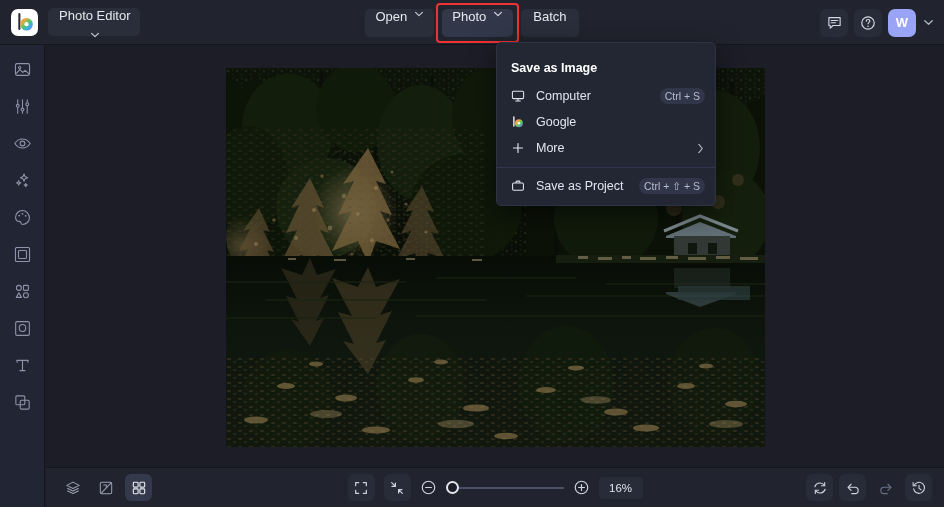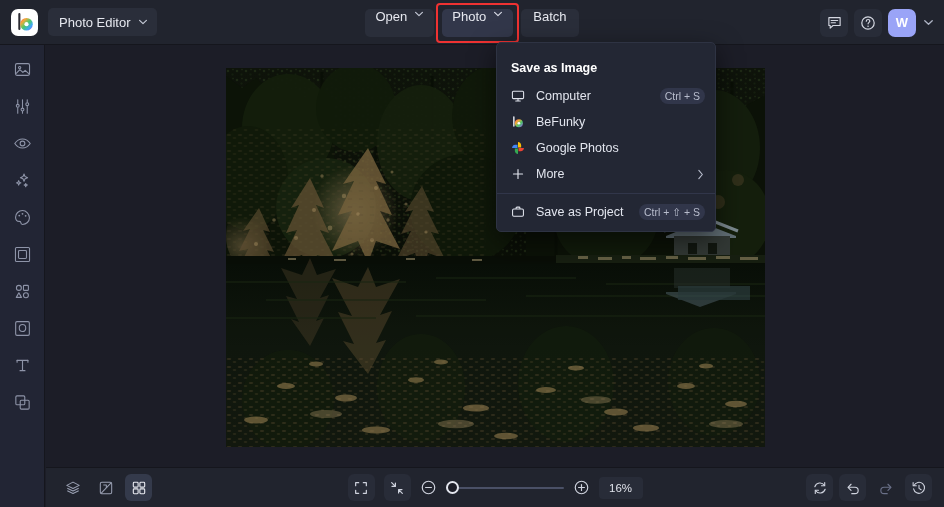--- a/index.html
+++ b/index.html
@@ -22,21 +22,21 @@
   .hdr-left { display: flex; align-items: center; padding-left: 11px; gap: 10px; }
   .logo {
     width: 27px; height: 27px; border-radius: 7px; background: #fff;
     display: flex; align-items: center; justify-content: center;
     position: relative; overflow: hidden;
   }
   .logo svg { display: block; }
   .app-switcher {
     height: 28px; display: flex; align-items: center; gap: 7px;
     padding: 0 9px 0 11px; border-radius: 5px; background: #2a2e3a;
-    color: #e6e8ef; font-size: 13px; cursor: pointer; white-space: nowrap;
+    color: #e6e8ef; font-size: 13px; cursor: pointer; white-space: nowrap; flex-direction: column;
   }
   .caret { display: inline-block; }
   .caret svg { display: block; }
 
   .hdr-center {
     position: absolute; left: 0; right: 0; top: 0; height: 45px;
     display: flex; align-items: center; justify-content: center; gap: 8px;
     pointer-events: none;
   }
   .hdr-center > * { pointer-events: auto; }
@@ -608,35 +608,24 @@
                 <stop offset="30%" stop-color="#f2a93b"></stop>
             <stop offset="60%" stop-color="#4cc96a"></stop>
                 <stop offset="100%" stop-color="#9a4ef2"></stop>
           </linearGradient>
             </defs>
           <rect x="2.4" y="1.4" width="1.7" height="12" rx=".8" fill="#e2e5ee"></rect>
           <circle cx="9" cy="9.4" r="4.6" fill="url(#lgB)"></circle>
           <circle cx="9" cy="9.4" r="1.5" fill="#fff"></circle>
         </svg>
       </span>
-      <span class="mi-label">BeFunky</span>
-    </div>
-
-
-    <div class="menu-item">
-      <span class="mi-ico">
-        <svg width="14" height="14" viewBox="0 0 16 16">
-          <path d="M8 1.2c2 0 3.6 1.6 3.6 3.6V7.4H8z" fill="#fbbc04"></path>
-          <path d="M14.8 8c0 2-1.6 3.6-3.6 3.6H8.6V8z" fill="#ea4335"></path>
-          <path d="M8 14.8c-2 0-3.6-1.6-3.6-3.6V8.6H8z" fill="#34a853"></path>
-          <path d="M1.2 8c0-2 1.6-3.6 3.6-3.6H7.4V8z" fill="#4285f4"></path>
-        </svg>
-      </span>
-      <span class="mi-label">Google Photos</span>
-    </div>
+      <span class="mi-label">Google</span>
+    </div>
+
+
 
     <div class="menu-item">
       <span class="mi-ico">
         <svg width="14" height="14" viewBox="0 0 16 16" fill="none" stroke="#e2e5ee" stroke-width="1.3" stroke-linecap="round">
           <path d="M8 2.8v10.4M2.8 8h10.4"></path>
         </svg>
       </span>
       <span class="mi-label">More</span>
       <span class="mi-arrow">
         <svg width="9" height="11" viewBox="0 0 8 12" fill="none" stroke="#b8bdcd" stroke-width="1.25" stroke-linecap="round" stroke-linejoin="round">

